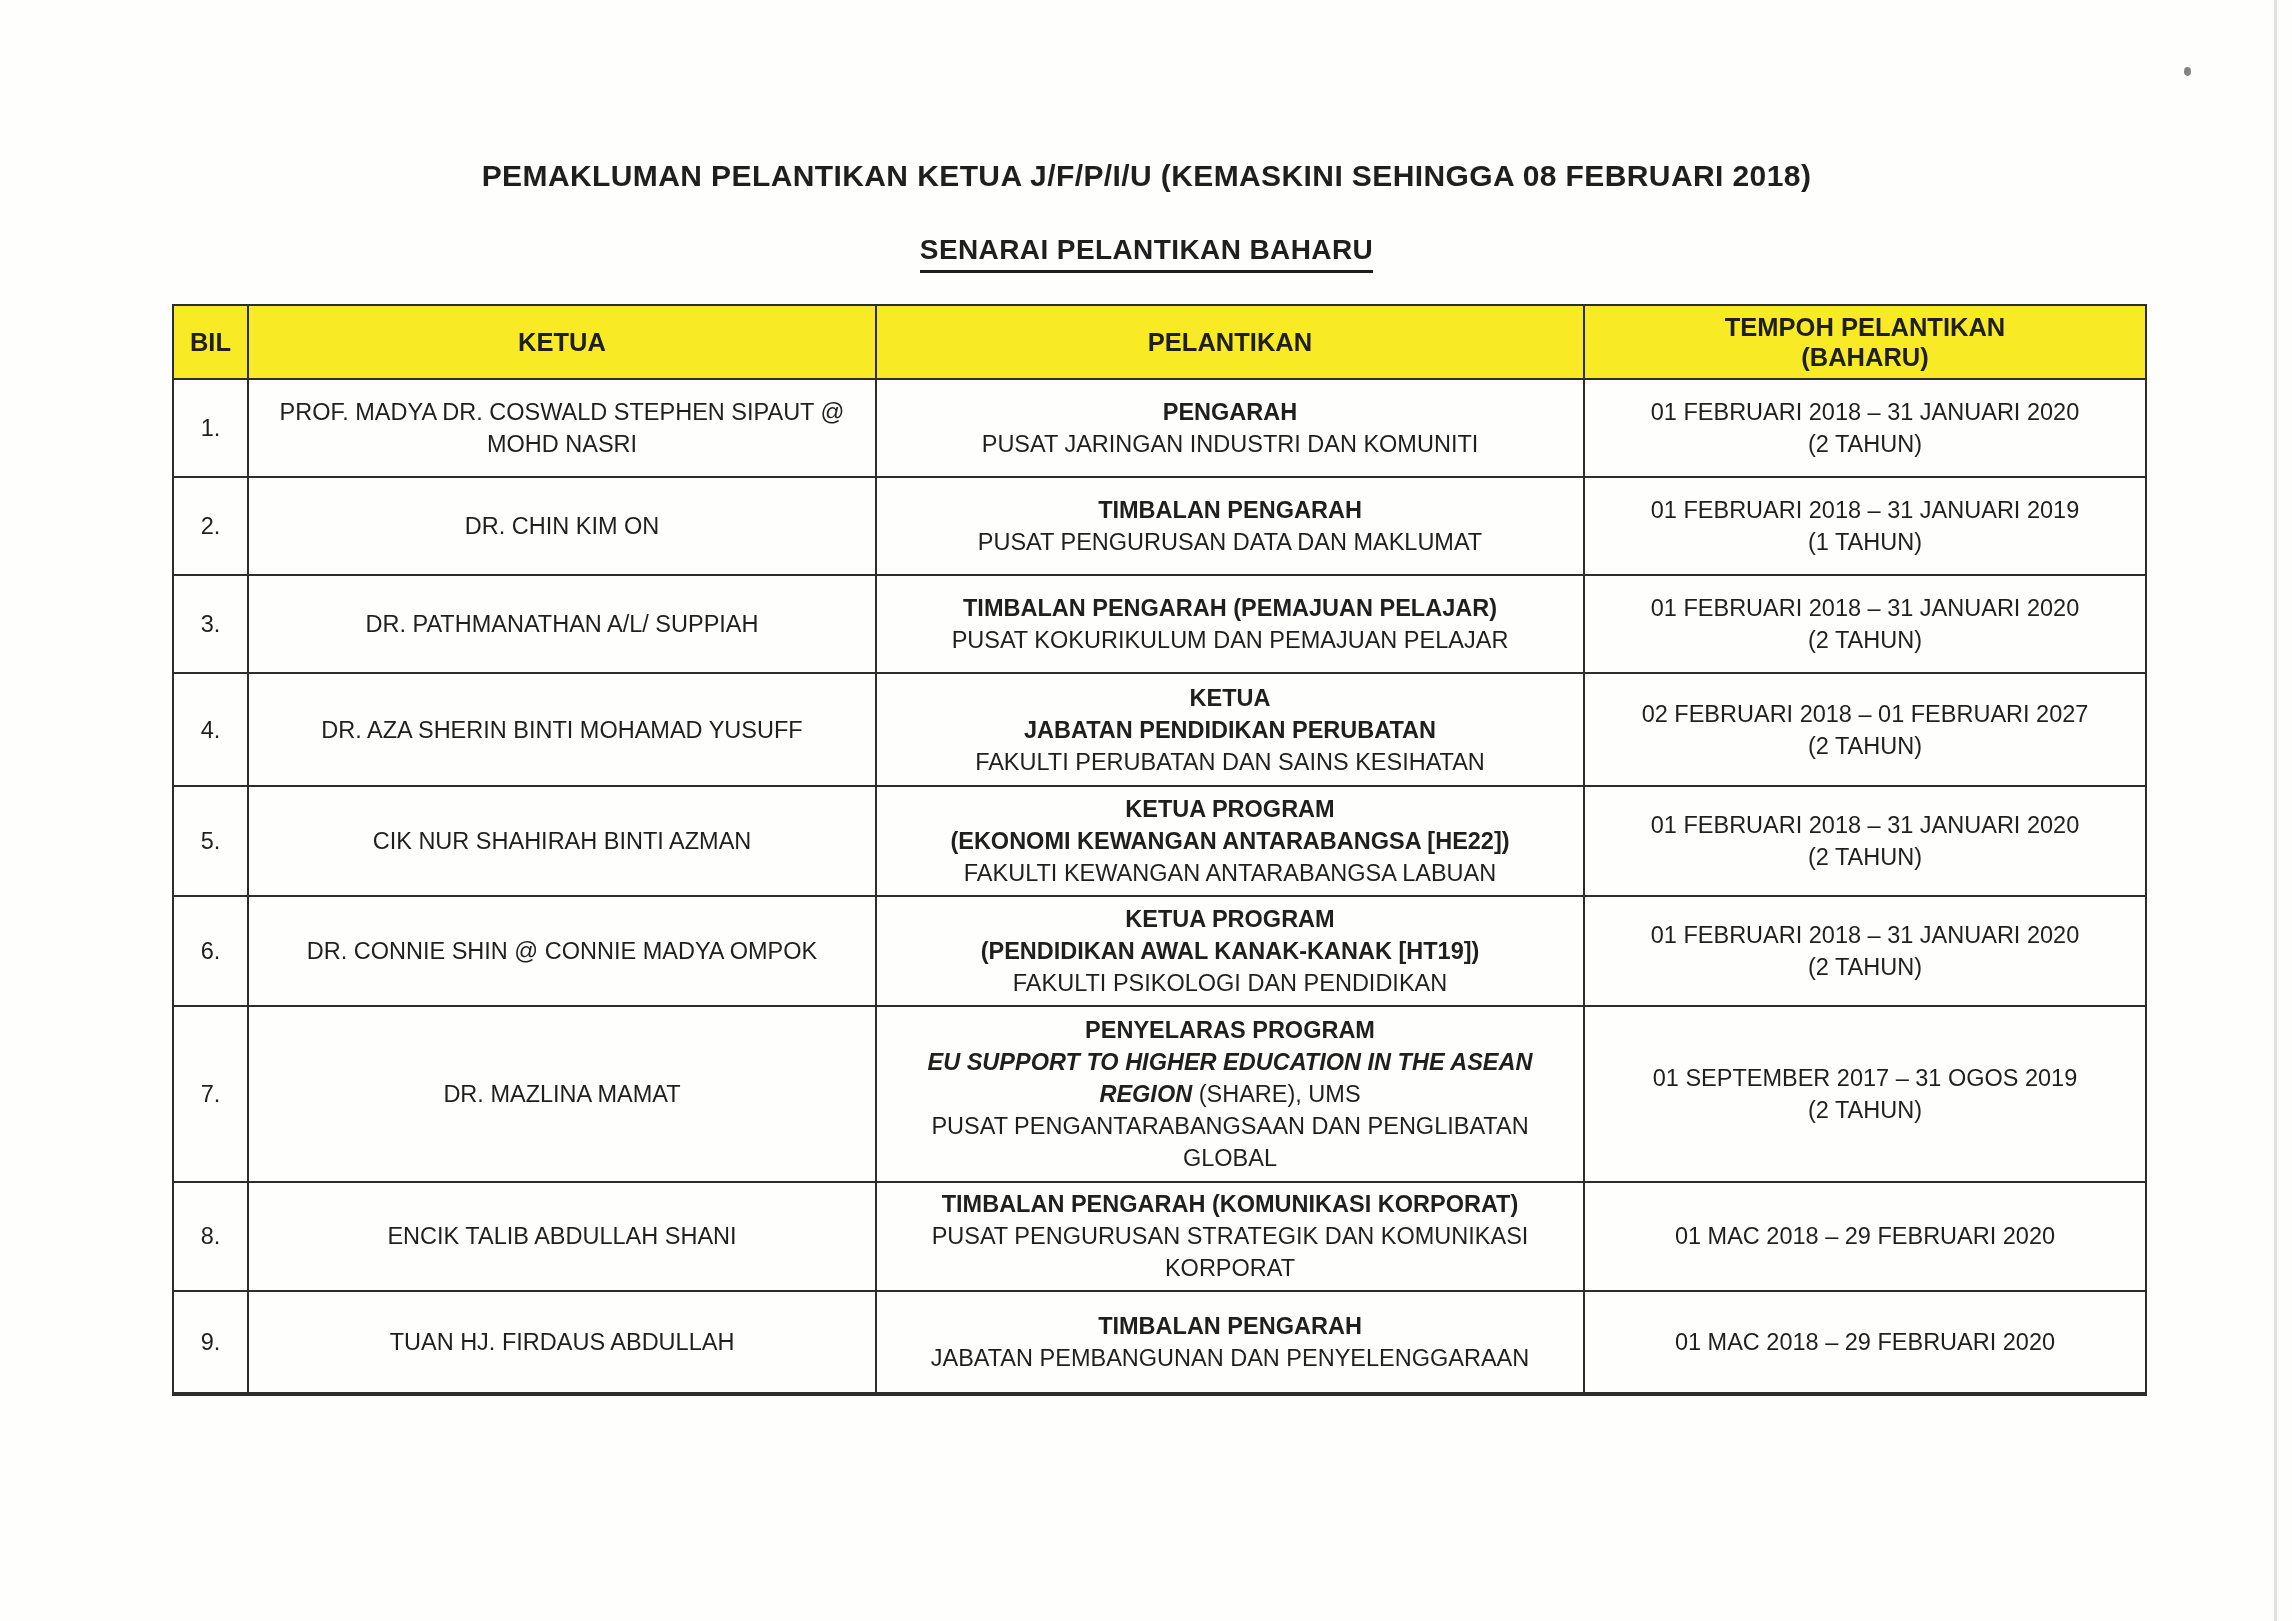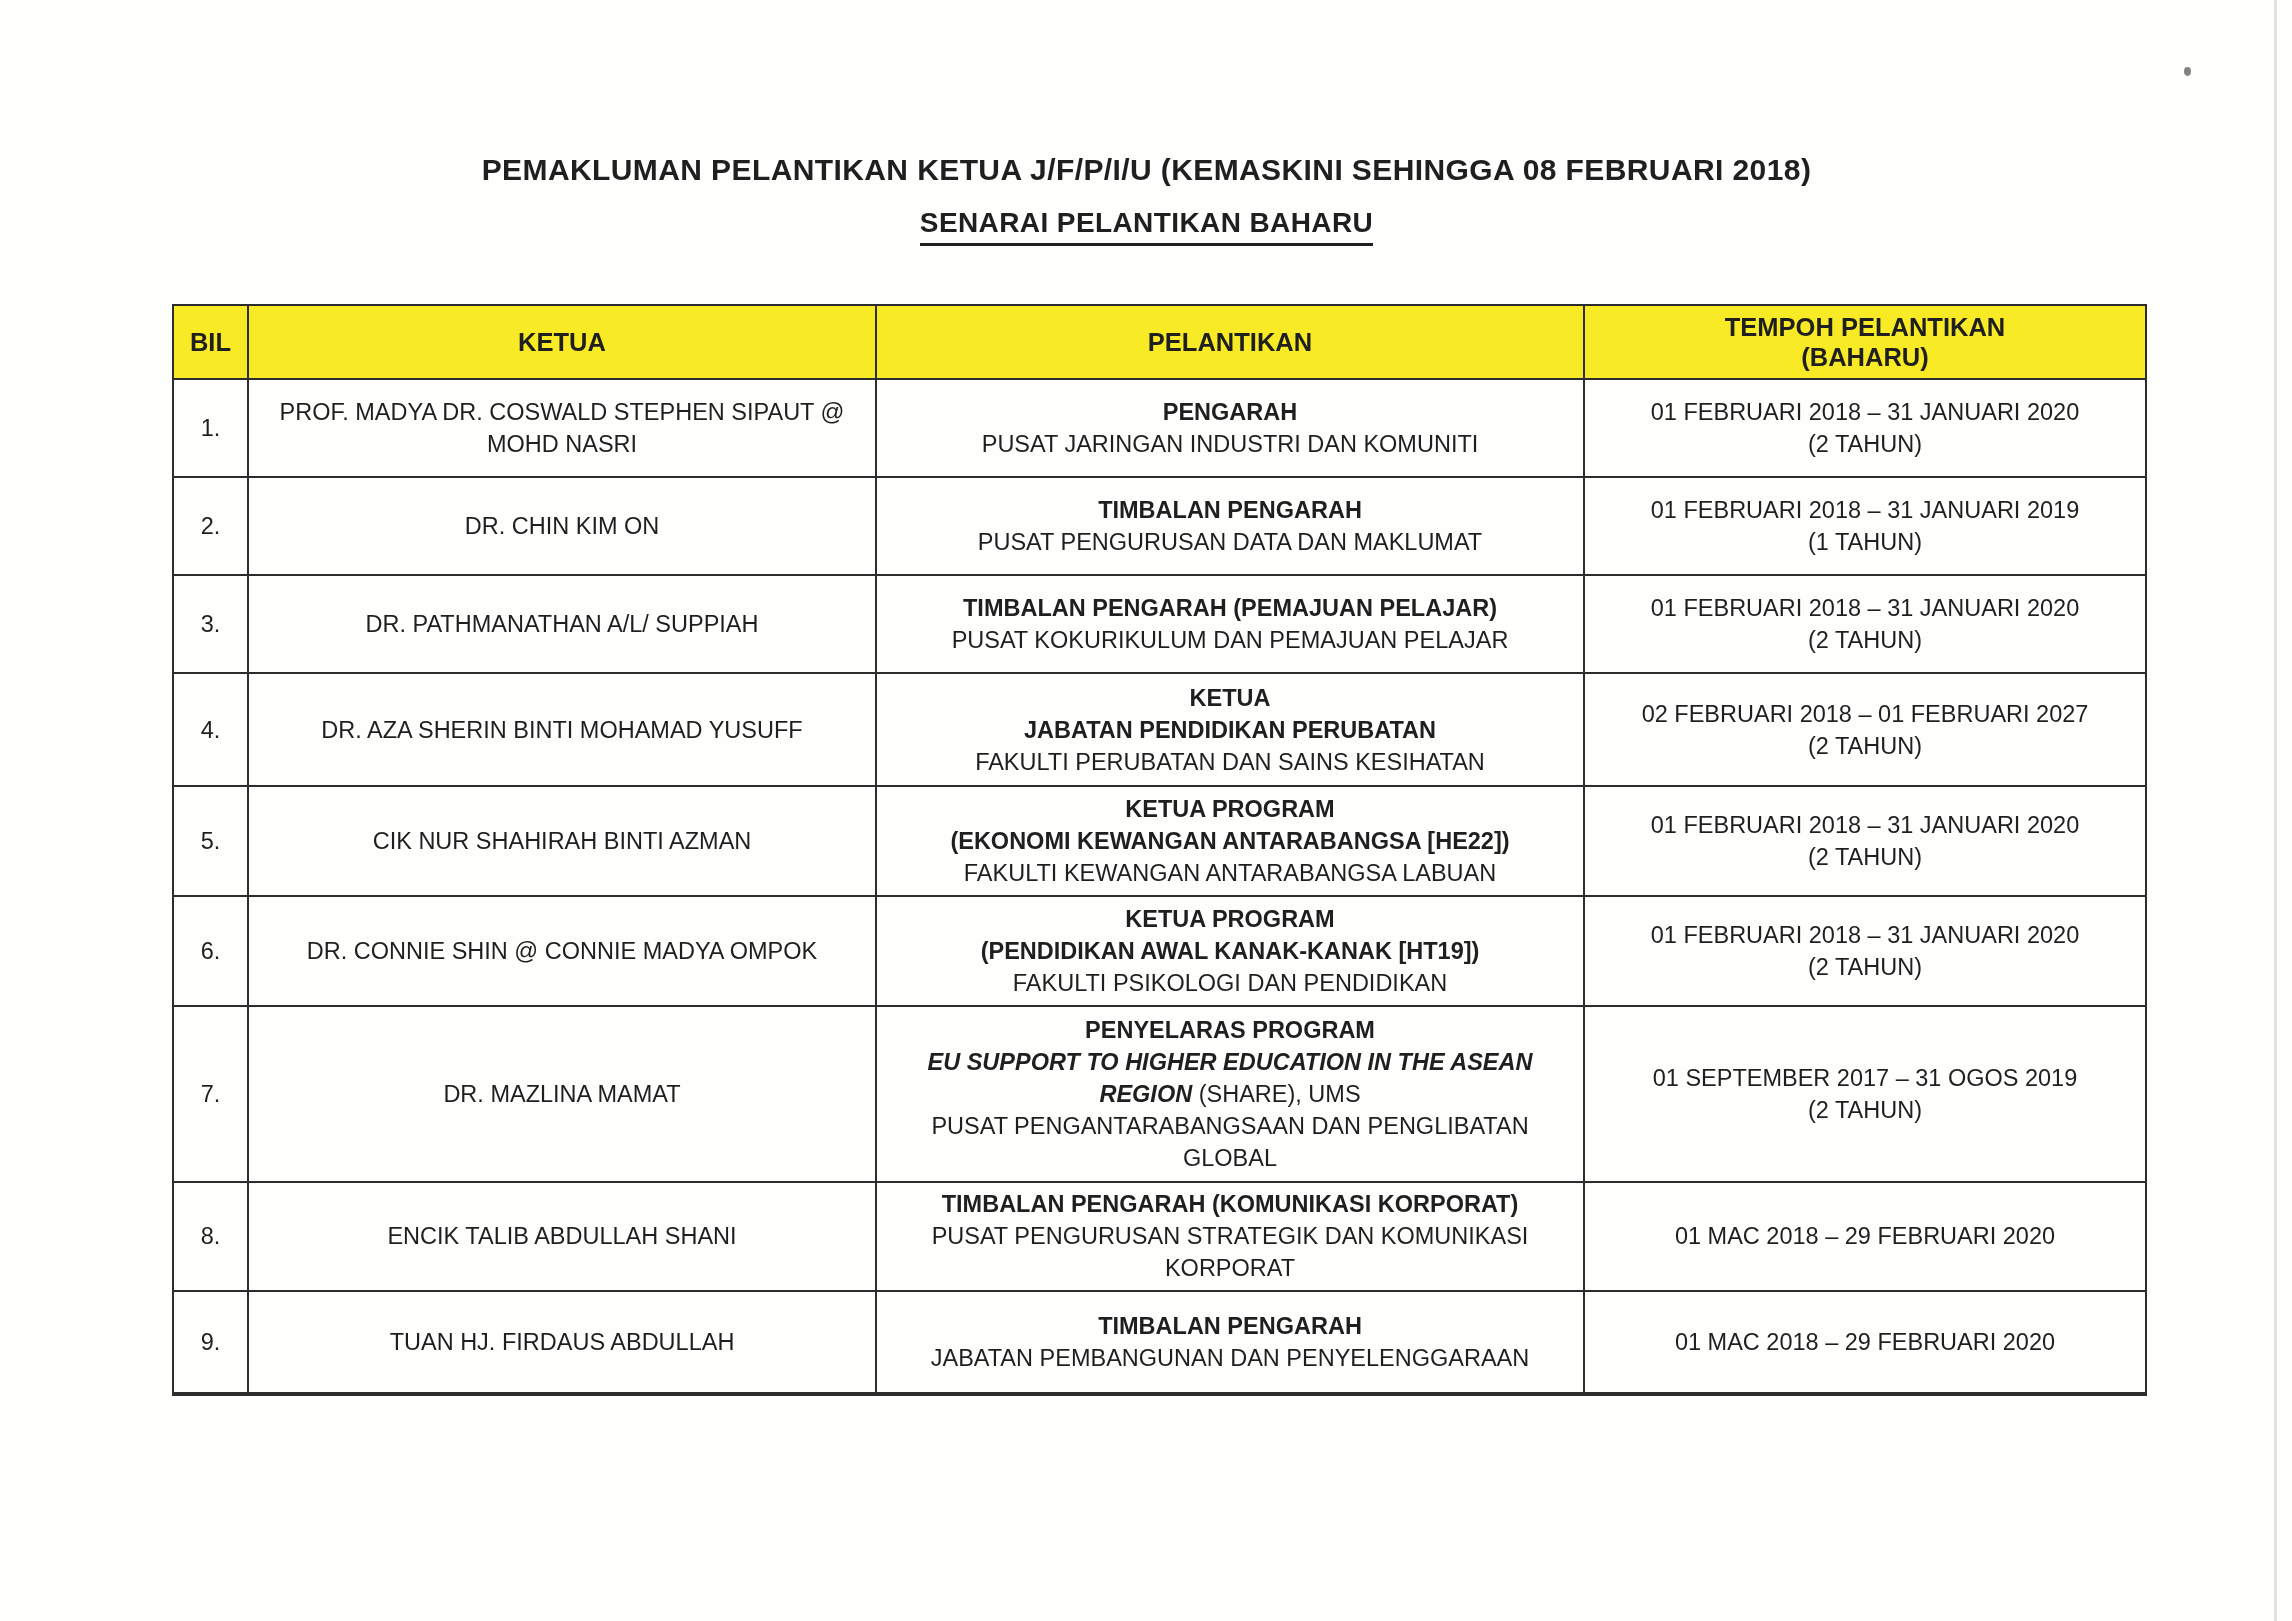--- a/index.html
+++ b/index.html
@@ -12,30 +12,30 @@
   html,body{margin:0;padding:0;}
   body{
     width:2293px;height:1621px;
     background:var(--page-bg);
     font-family:"Liberation Sans", sans-serif;
     color:var(--text);
     position:relative;
     overflow:hidden;
   }
   .doc-title{
-    margin:8px;
+    margin:14px;
     padding-top:145px;
     text-align:center;
     font-size:30px;
     font-weight:bold;
     letter-spacing:0.4px;
   }
   .subtitle-wrap{
     text-align:center;
-    margin-top:20px;
+    margin-top:41px;
   }
   .doc-subtitle{
     display:inline-block;
     font-size:28px;
     font-weight:bold;
     letter-spacing:0.4px;
     border-bottom:3.9px solid var(--text);
     padding-bottom:3.9px;
   }
   table.appointments{

